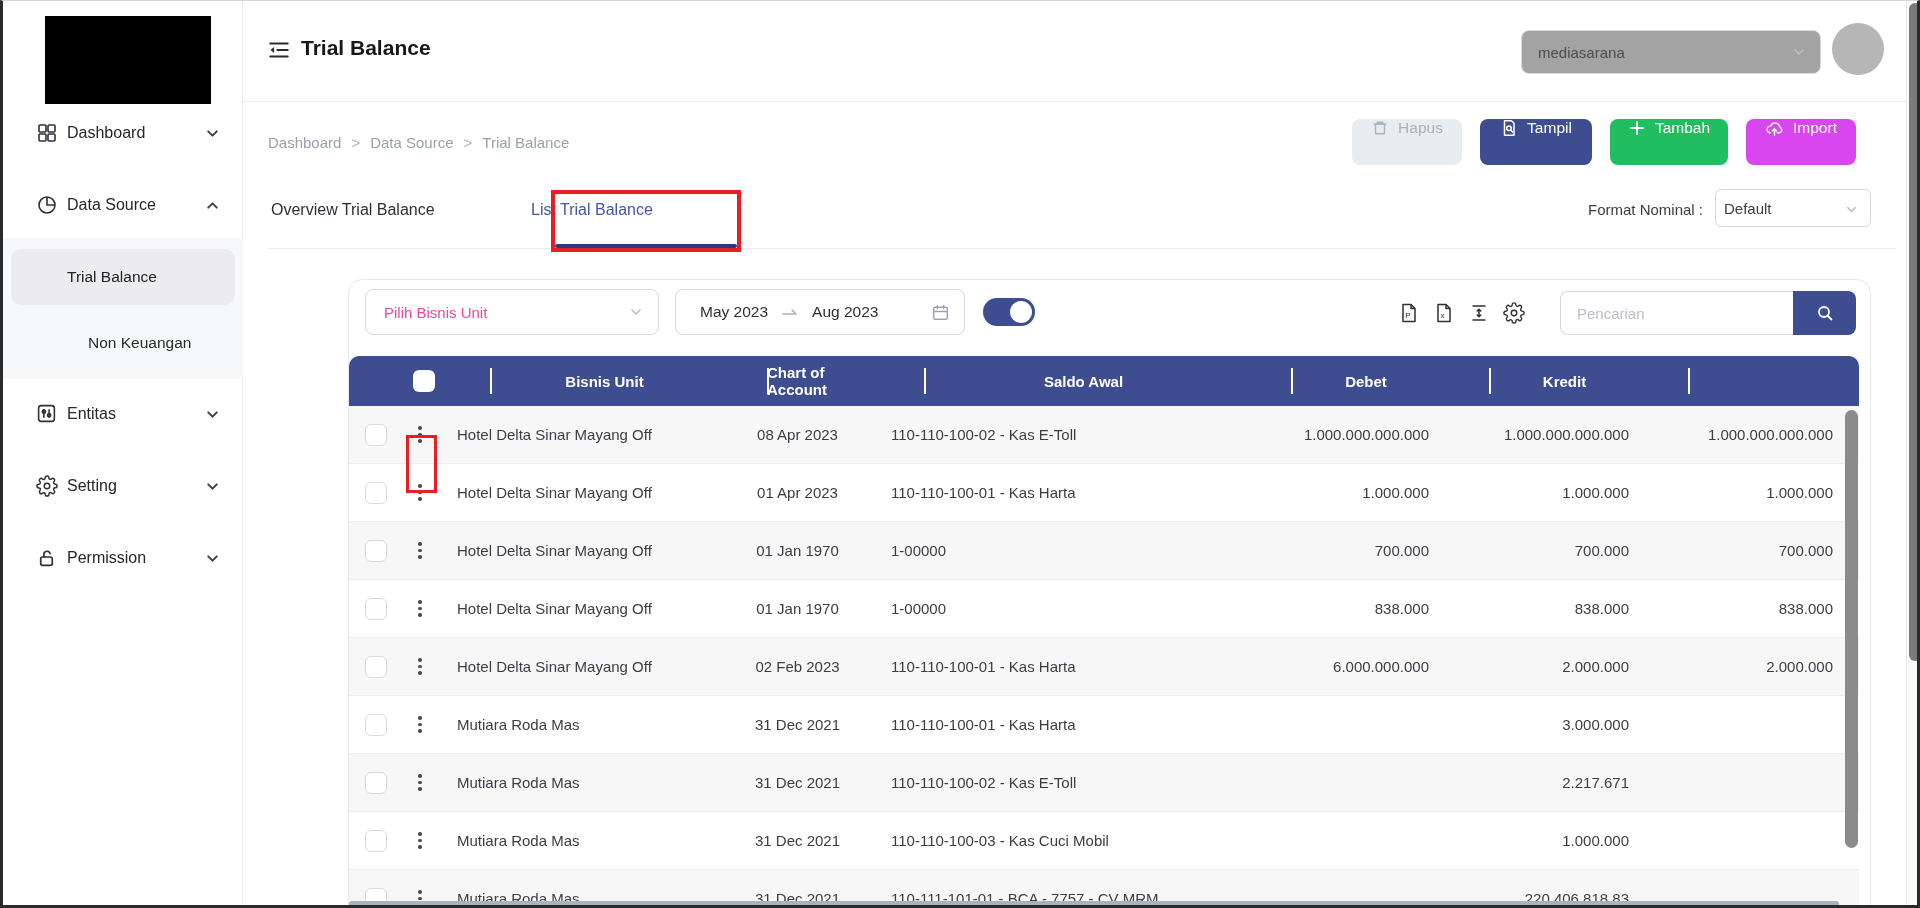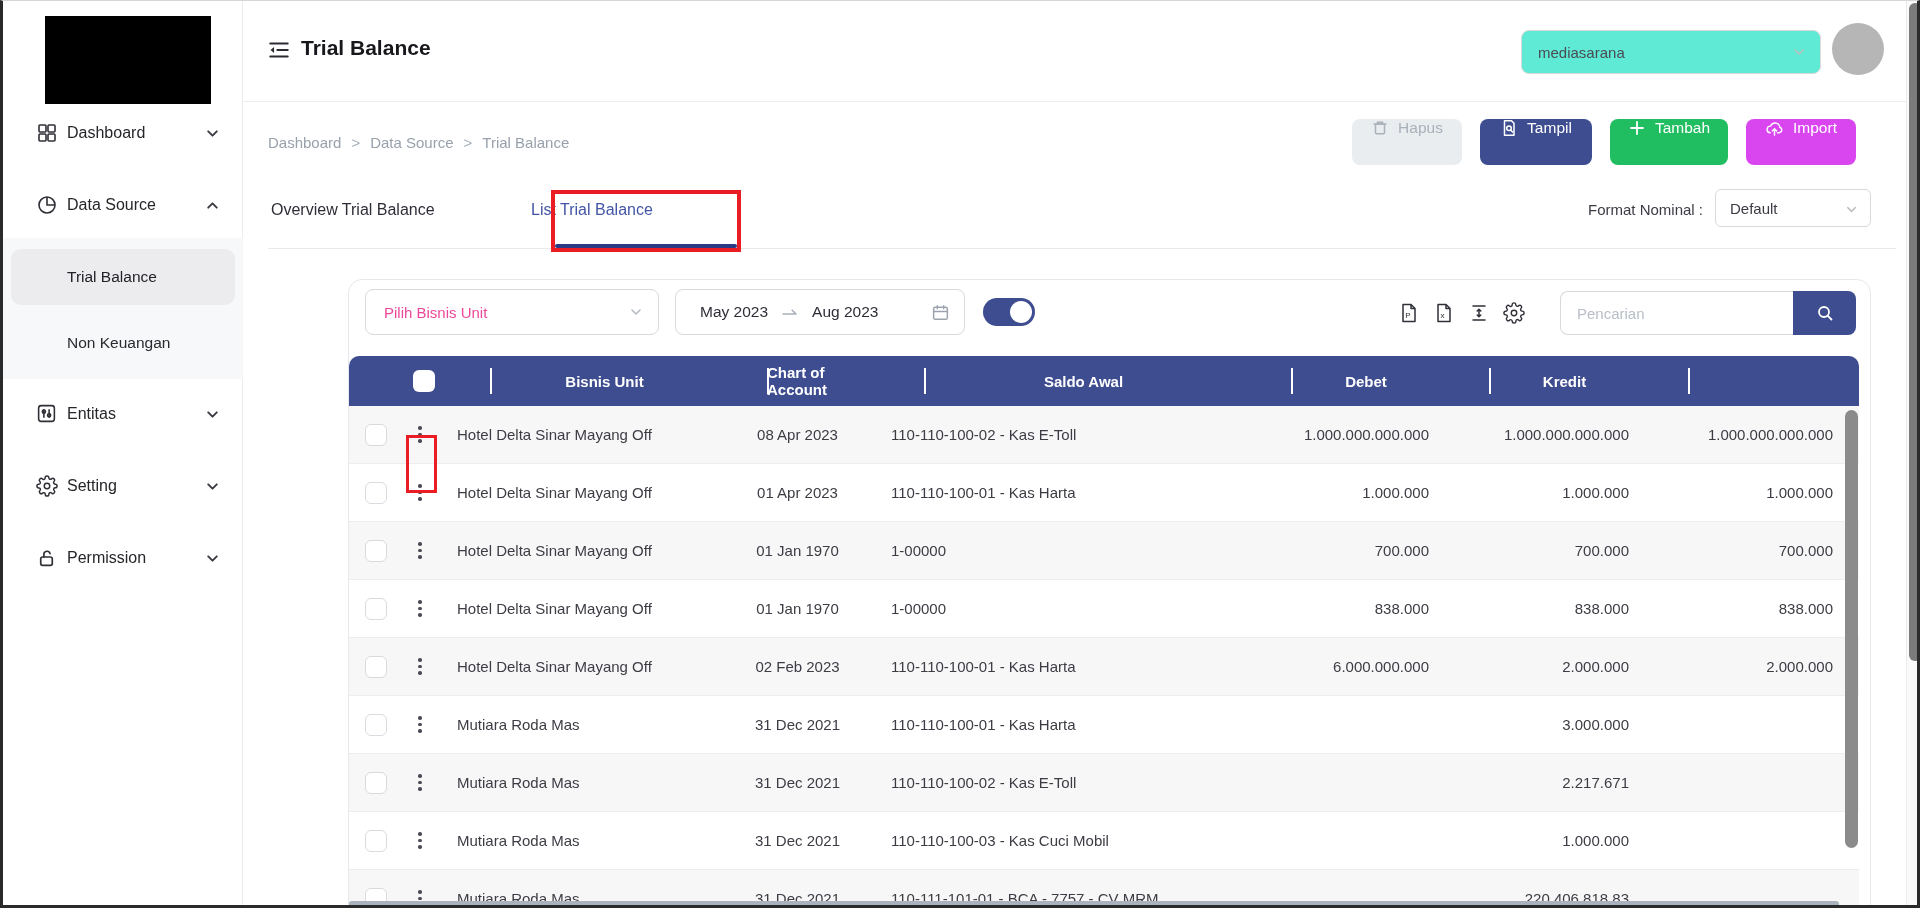--- a/index.html
+++ b/index.html
@@ -17,29 +17,29 @@
   .nav-item { position:absolute; left:0; width:240px; height:44px; display:flex; align-items:center; cursor:pointer; }
   .nav-item .nav-icon { position:absolute; left:33px; width:22px; height:22px; color:#2f2f36; }
   .nav-item .nav-label { position:absolute; left:64px; font-size:16px; color:#26262b; }
   .nav-item .nav-chev { position:absolute; left:202px; width:15px; height:15px; color:#3c3c42; }
   .ni-dashboard { top:110px; } .ni-datasource { top:182px; }
   .ni-entitas { top:391px;padding-left:48px; } .ni-setting { top:463px; } .ni-permission { top:535px; }
   .submenu { position:absolute; left:0; top:237px; width:240px; height:141px; background:#f7f8f9; }
   .submenu-pill { position:absolute; left:8px; top:11px; width:224px; height:56px; background:#ececee;
                   border-radius:10px; display:flex; align-items:center; cursor:pointer; }
   .submenu-pill span { margin-left:56px; font-size:15.5px; color:#222228; }
-  .submenu-item { position:absolute; left:0; top:83px; width:240px; height:44px; display:flex; align-items:center; cursor:pointer; }
+  .submenu-item { position:absolute; left:0; top:83px; width:240px; height:44px; display:flex; align-items:center; cursor:pointer;padding-left:21px; }
   .submenu-item span { margin-left:64px; font-size:15.5px; color:#2a2a30; }
 
   
   .topbar-divider { position:absolute; left:240px; top:100px; width:1680px; height:1px; background:#ededf0; }
   .title-icon { position:absolute; left:264px; top:37px; width:24px; height:24px; color:#2b2b31; cursor:pointer; }
   .page-title { position:absolute; left:298px; top:35px; font-size:21px; font-weight:700; color:#17171c; }
   .tenant-select { position:absolute; left:1518px; top:29px; width:300px; height:44px; border:1px solid #d9d9d9;
-                   border-radius:8px; display:flex; align-items:center; background:#5eead4; cursor:pointer; }
+                   border-radius:8px; display:flex; align-items:center; background:#a3a3a3; cursor:pointer; }
   .tenant-select .val { margin-left:16px; font-size:15px; color:#4b4b53; }
   .tenant-select .chev { position:absolute; right:14px; width:14px; height:14px; color:#bfbfbf; }
   .avatar { position:absolute; left:1829px; top:22px; width:52px; height:52px; border-radius:50%; background:#b6b6b6; cursor:pointer; }
 
   
   .breadcrumb { position:absolute; left:265px; top:133px; font-size:15px; color:#98a1ac; }
   .breadcrumb .crumb { cursor:pointer; }
   .breadcrumb .sep { margin:0 10px; color:#a7afb9; }
   .btn { position:absolute; top:118px; height:46px; border:none; border-radius:8px; font-size:15.5px; font-weight:500;
          display:flex; align-items:flex-start; justify-content:center; gap:9px; cursor:pointer;
@@ -52,21 +52,21 @@
 
   
   .tab { position:absolute; top:200px; font-size:16px; cursor:pointer; }
   .tab-overview { left:268px; color:#2e2e38; }
   .tab-list { left:528px; color:#4356a6; font-weight:500; }
   .tab-underline { position:absolute; left:552px; top:243px; width:182px; height:4px; background:#2b3a85; border-radius:2px; }
   .tabs-divider { position:absolute; left:265px; top:247px; width:1628px; height:1px; background:#e9e9ec; }
   .fmt-label { position:absolute; left:1558px; top:200px; width:142px; text-align:right; font-size:15px; color:#3b3b45; }
   .fmt-select { position:absolute; left:1712px; top:188px; width:156px; height:38px; border:1px solid #d9d9d9;
                 border-radius:6px; background:#fff; display:flex; align-items:center; cursor:pointer; }
-  .fmt-select .val { margin-left:14px; font-size:15px; color:#3b3b45; }
+  .fmt-select .val { margin-left:8px; font-size:15px; color:#3b3b45; }
   .fmt-select .chev { position:absolute; right:12px; width:13px; height:13px; color:#bfbfbf; }
 
   
   .card { position:absolute; left:345px; top:278px; width:1523px; height:640px; background:#fff;
           border:1px solid #e6e8ec; border-radius:14px; }
 
   
   .bu-select { position:absolute; left:362px; top:288px; width:294px; height:46px; border:1px solid #d9d9d9;
                border-radius:8px; background:#fff; display:flex; align-items:center; cursor:pointer; }
   .bu-select .ph { margin-left:18px; font-size:15px; color:#ec4899; }

